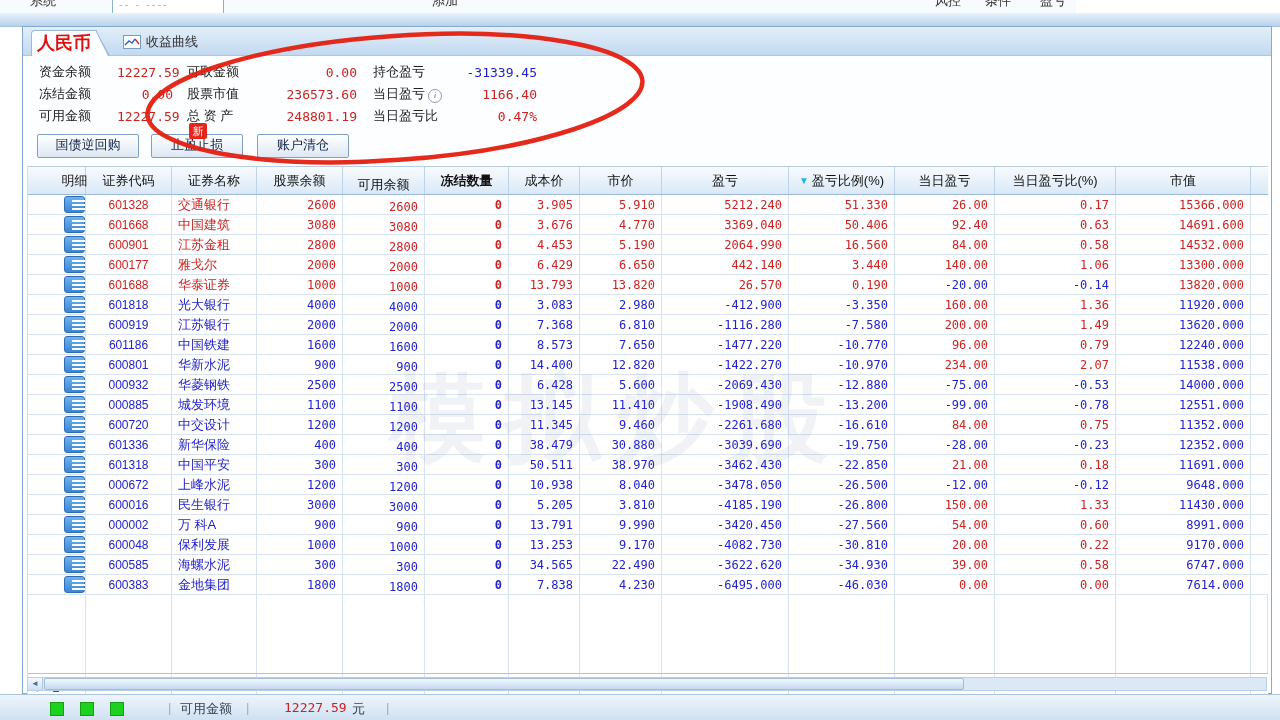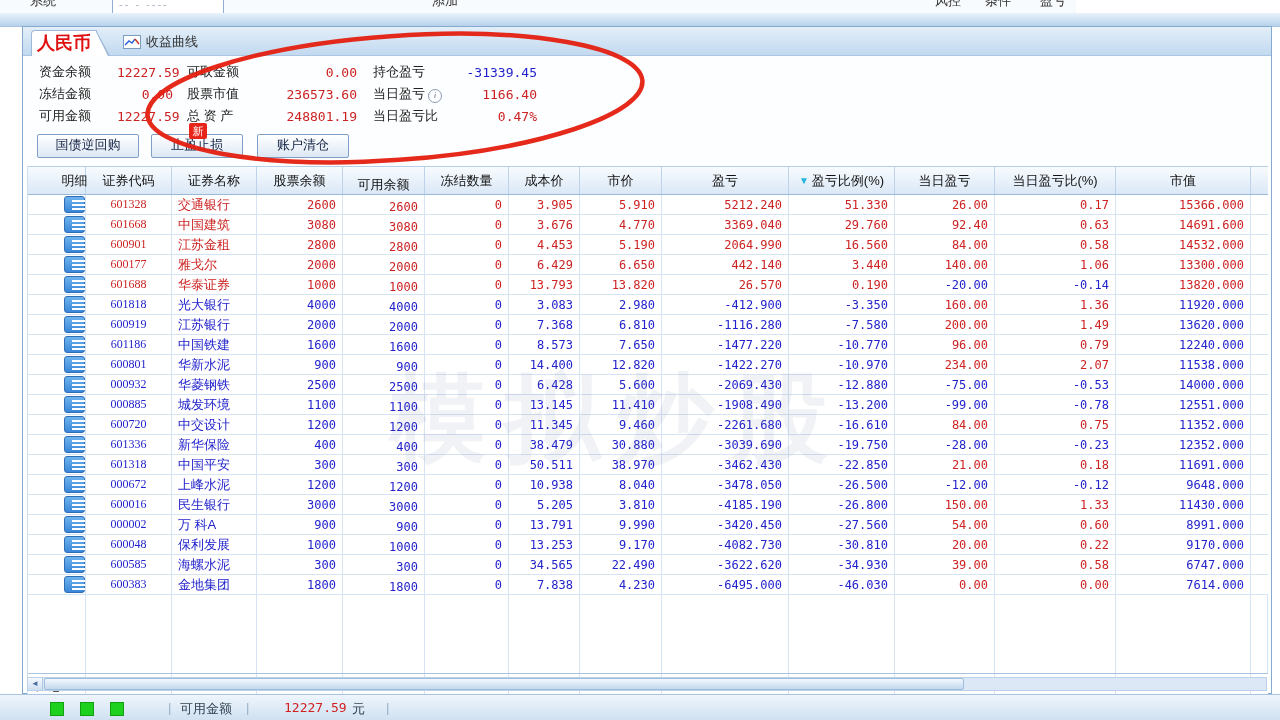--- a/index.html
+++ b/index.html
@@ -53,25 +53,25 @@
   .tbl{position:absolute;left:4px;top:139px;width:1240px;border-left:1px solid #cfe0f0;}
   .thead{display:flex;height:27px;background:linear-gradient(#f8fbfe,#dae8f6);
          border-top:1px solid #b6cde6;border-bottom:1px solid #9bb9d8;}
   .th{display:flex;align-items:center;justify-content:center;font-size:13px;color:#111;
       border-right:1px solid #bed3e9;box-sizing:border-box;white-space:nowrap;}
   .sort-tri{color:#25b5dc;font-size:10px;margin-right:3px;}
   .trow{display:flex;height:19px;border-bottom:1px solid #d6e3f2;background:#fff;}
   .td{display:flex;align-items:center;border-right:1px solid #d6e3f2;box-sizing:border-box;
       font-size:12px;overflow:hidden;white-space:nowrap;}
   .num{justify-content:flex-end;padding-right:6px;font-family:"DejaVu Sans Mono",monospace;}
-  .code{justify-content:center;font-family:Liberation Serif, serif;}
+  .code{justify-content:center;font-family:Liberation Sans, sans-serif;}
   .nm{padding-left:6px;font-size:13px;}
   .red{color:#cc2222;} .blue{color:#2222cc;} .black{color:#222;}
   .c0{width:58px;padding-left:36px;} .c1{width:86px;} .c2{width:85px;} .c3{width:86px;} .c4{width:82px;align-items:flex-end;}
-  .c5{width:84px;} .c6{width:71px;} .c7{width:82px;} .c8{width:127px;} .c9{width:106px;}
+  .c5{width:84px;font-weight:bold;} .c6{width:71px;} .c7{width:82px;} .c8{width:127px;} .c9{width:106px;}
   .c10{width:100px;} .c11{width:121px;} .c12{width:135px;} .cf{flex:1;border-right:none;}
   .detail-btn{width:30px;height:15px;margin:0 auto;background:linear-gradient(#6db3ef,#3a86d8);
       border:1px solid #2f6db5;border-radius:3px;position:relative;cursor:pointer;}
   .detail-btn i{position:absolute;left:7px;top:3px;width:16px;height:2px;background:#fff;
       box-shadow:0 4px 0 #fff,0 8px 0 #fff;}
   .egrid{display:flex;height:78px;background:#fff;}
   .etd{border-right:1px solid #d6e3f2;box-sizing:border-box;height:100%;}
   .srow{display:flex;height:24px;border-top:1px solid #a9c4e0;border-bottom:1px solid #a9c4e0;
         background:#fff;}
   .srow .td{font-size:13px;}
@@ -232,21 +232,21 @@
             </div>
           </div>
           <div class="td c1 code red">601668</div>
           <div class="td c2 nm red">中国建筑</div>
           <div class="td c3 num red">3080</div>
           <div class="td c4 num red">3080</div>
           <div class="td c5 num red">0</div>
           <div class="td c6 num red">3.676</div>
           <div class="td c7 num red">4.770</div>
           <div class="td c8 num red">3369.040</div>
-          <div class="td c9 num red">29.760</div>
+          <div class="td c9 num red">50.406</div>
           <div class="td c10 num red">92.40</div>
           <div class="td c11 num red">0.63</div>
           <div class="td c12 num red">14691.600</div>
           <div class="td cf"></div>
         </div>
         <div class="trow">
           <div class="td c0">
             <div class="detail-btn">
               <i></i>
             </div>

